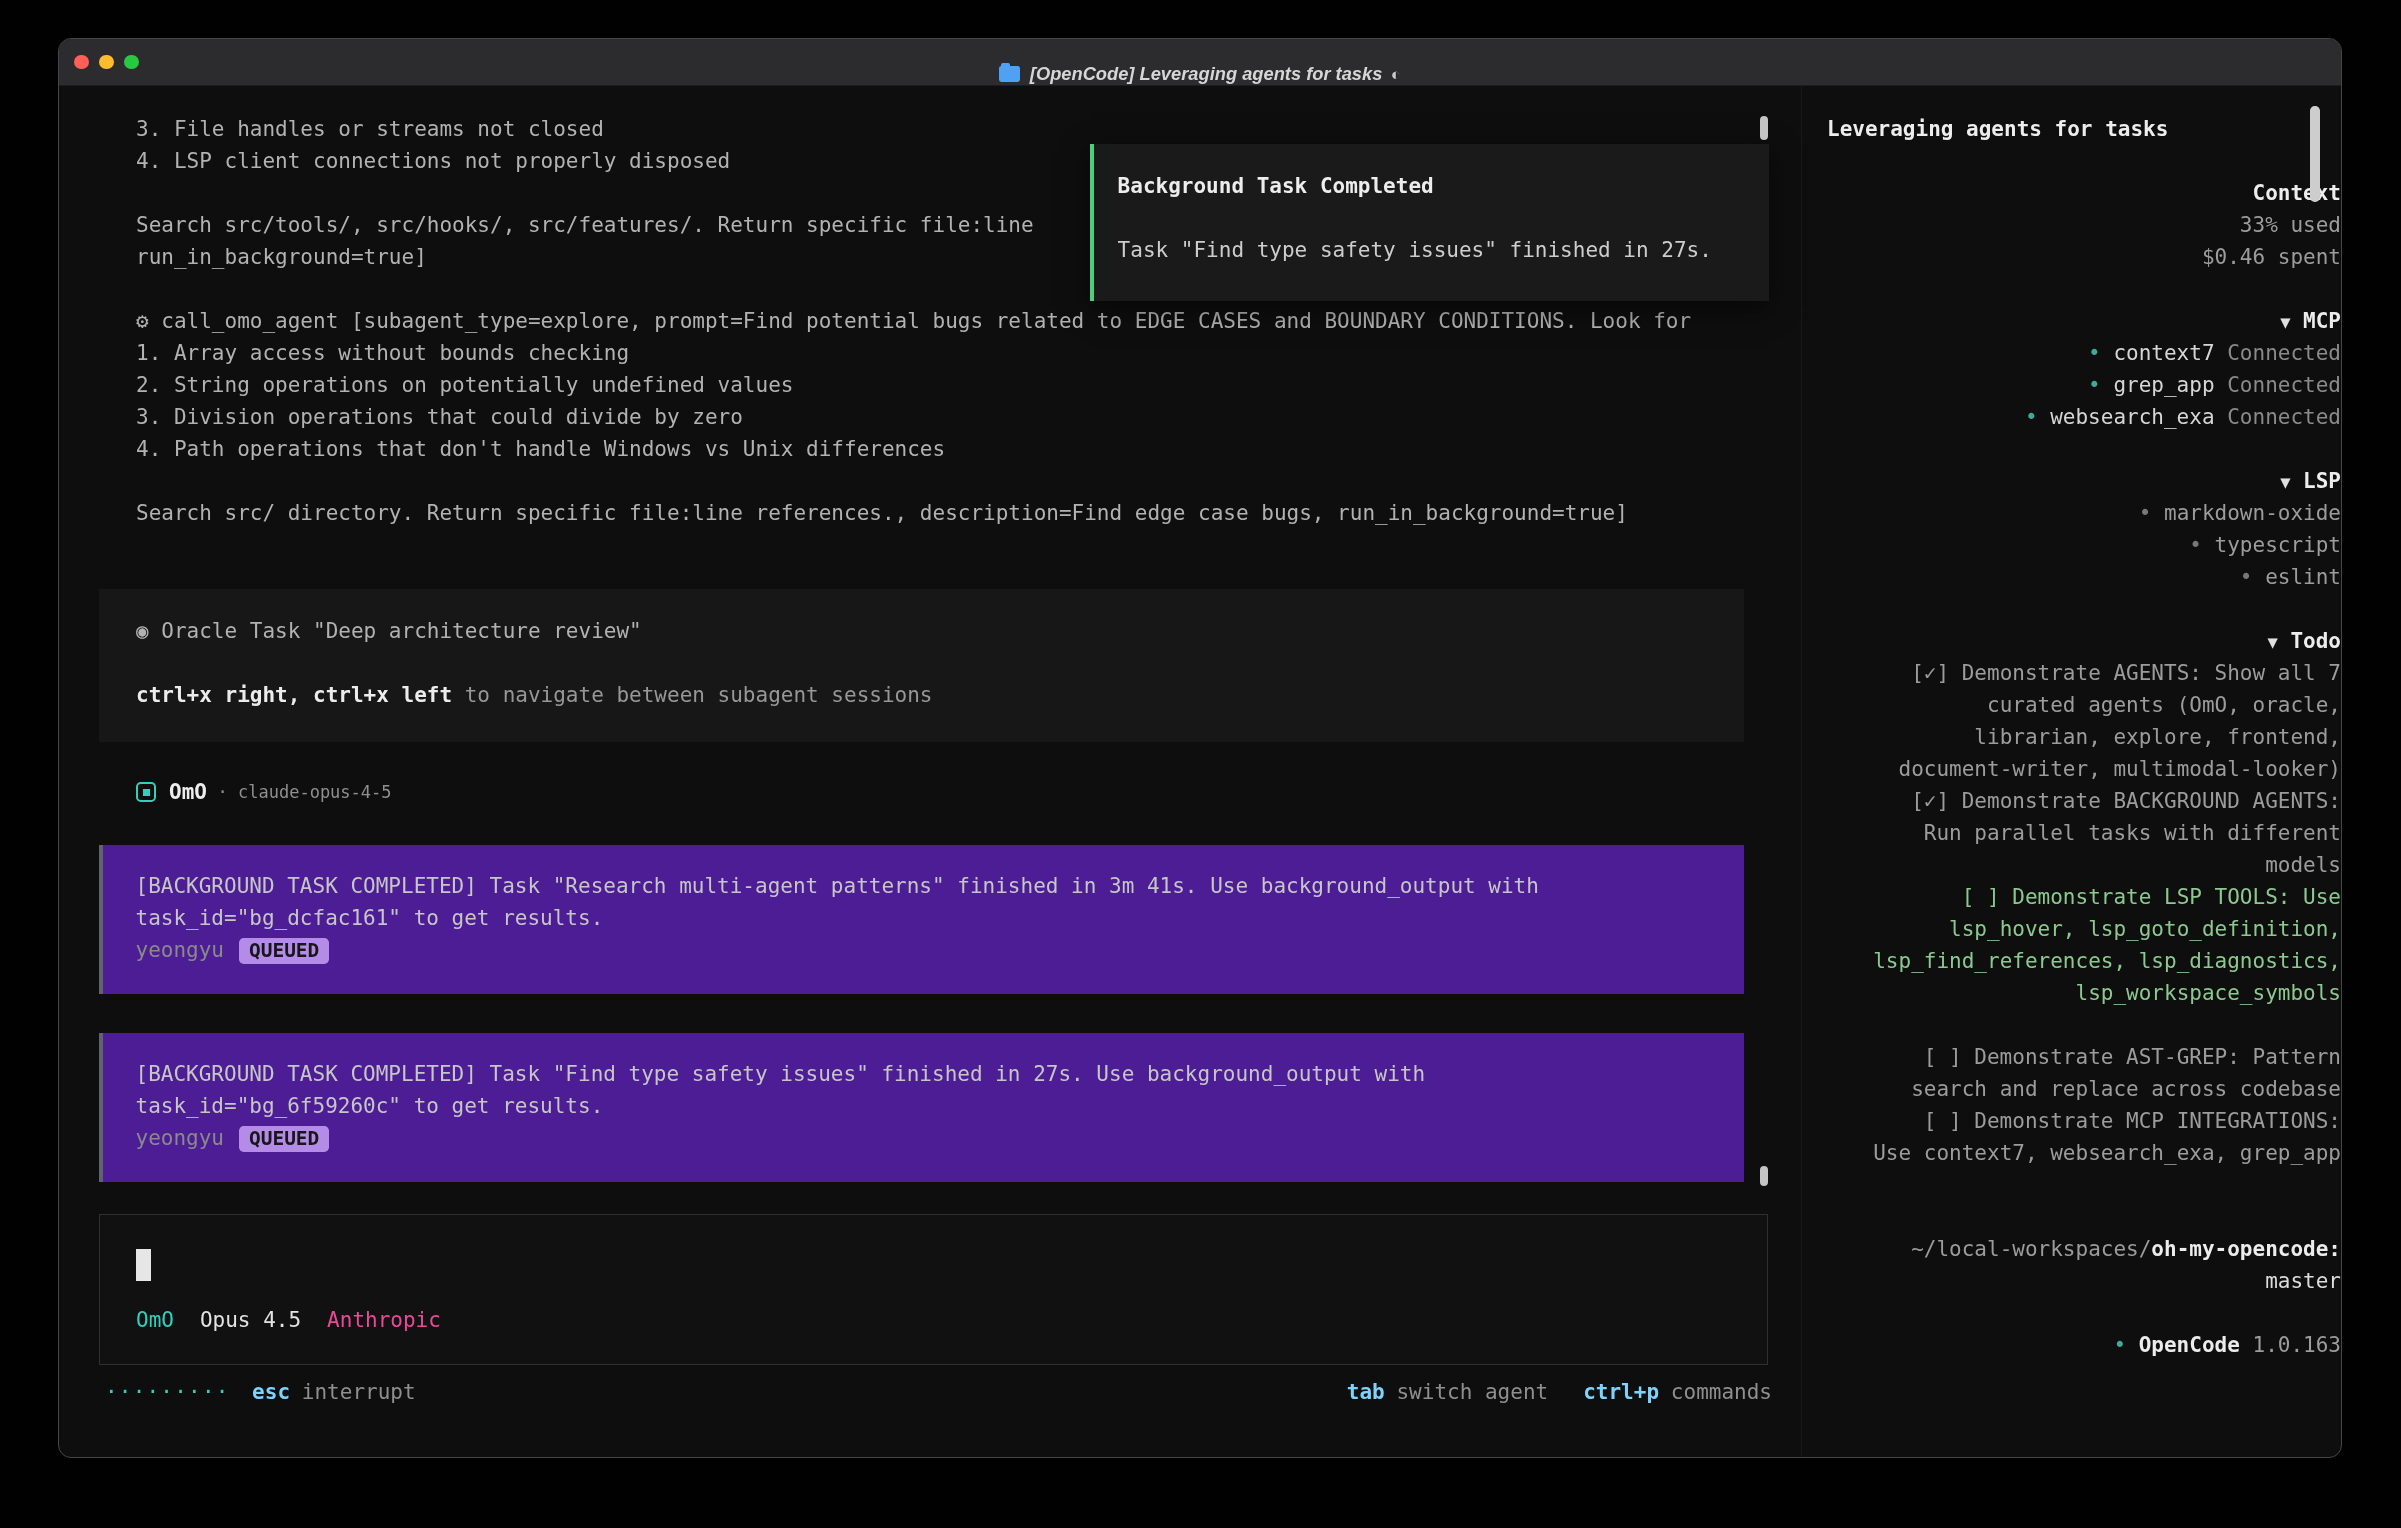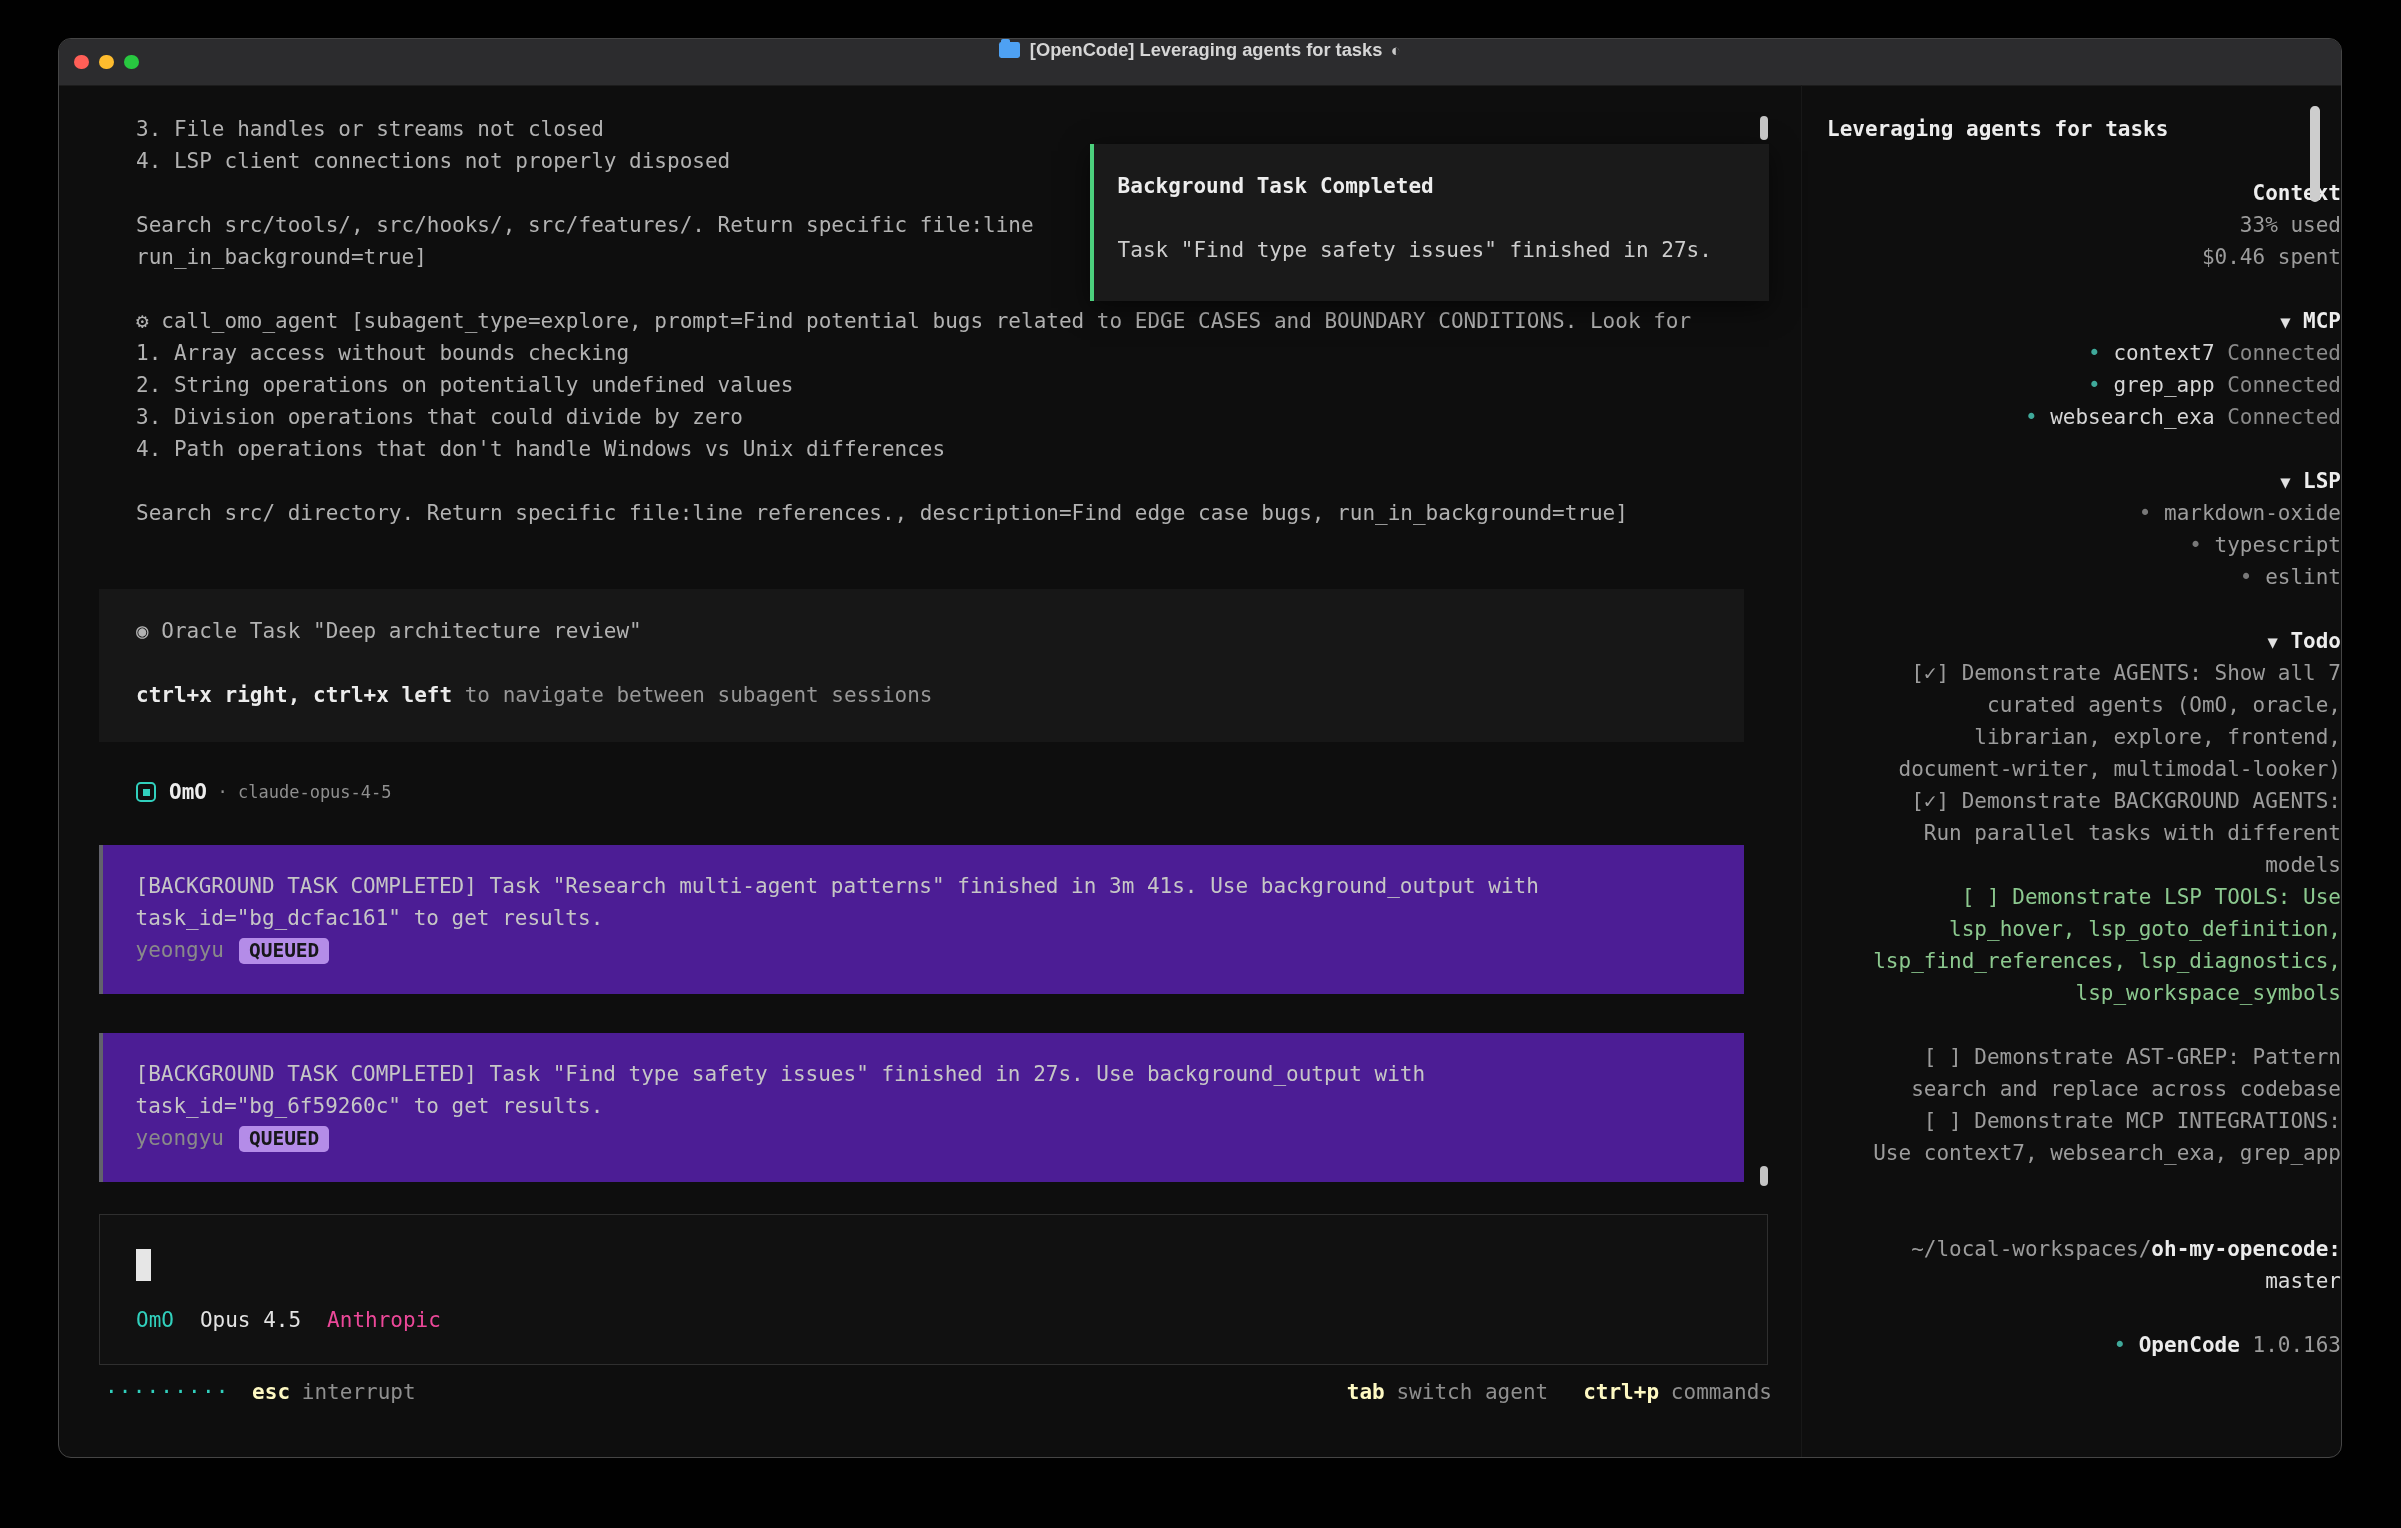--- a/index.html
+++ b/index.html
@@ -3,23 +3,23 @@
 <meta charset="utf-8">
 <style>
   html,body{margin:0;padding:0;background:#010101;}
   .screen{position:relative;width:2401px;height:1528px;background:#010101;overflow:hidden;
           font-family:"DejaVu Sans Mono",monospace;}
   .window{position:absolute;left:58px;top:38px;width:2284px;height:1420px;background:#0e0e0e;
           border:1.2px solid #454545;border-radius:13px;box-sizing:border-box;overflow:hidden;}
 
   
   .titlebar{position:absolute;left:0;top:0;right:0;height:46px;background:#2c2c2e;
-            display:flex;align-items:flex-start;justify-content:center;
+            display:flex;align-items:flex-end;justify-content:center;
             font-family:"Liberation Sans",sans-serif;font-size:18.3px;font-weight:700;color:#d6d6d6;
-            border-bottom:0.6px solid #1c1c1c;}
+            border-bottom:0.6px solid #1c1c1c;font-style:italic;}
   .lights{position:absolute;left:15.4px;top:0;height:46px;display:flex;align-items:center;gap:10px;}
   .light{width:14.8px;height:14.8px;border-radius:50%;}
   .tl-red{background:#ff5f57}.tl-yellow{background:#febc2e}.tl-green{background:#28c840}
   .titletext{display:flex;align-items:center;}
   .folder-icon{position:relative;display:inline-block;width:21px;height:15.4px;background:#4ea1f3;
                border-radius:2.4px;margin-right:9.5px;}
   .folder-icon::before{content:"";position:absolute;left:1.2px;top:-3.5px;width:9.5px;height:4.7px;
                background:#4ea1f3;border-radius:1.8px 1.8px 0 0;}
   .title-glyph{margin-left:8.3px;color:#c9c9c9;font-size:16.5px;font-weight:400;}
 
@@ -58,21 +58,21 @@
             background:#111;border:1.2px solid #2f2f2f;}
   .cursor{position:absolute;left:36px;top:34px;width:15.4px;height:32px;background:#e6e6e6;}
   .modelline{position:absolute;left:36px;top:93px;font-size:21px;white-space:pre;}
   .m-agent{color:#31d0bd;}
   .m-model{color:#e3e3e3;margin-left:26px;}
   .m-provider{color:#ec4899;margin-left:26px;}
 
   .statusbar{position:absolute;left:46px;top:1337px;width:1667px;height:32px;display:flex;
              justify-content:space-between;align-items:center;font-size:21px;white-space:pre;}
   .dots{color:#31d0bd;letter-spacing:1.2px;}
-  .key{color:#fef9c3;font-weight:700;}
+  .key{color:#7dd3fc;font-weight:700;}
   .dim{color:#8f8f8f;}
   .gap-l{margin-left:22.5px;} .gap-s{margin-left:11.8px;} .gap-xl{margin-left:35px;}
 
   .vthumb{position:absolute;left:1701px;width:8.3px;background:#c4c4c4;border-radius:4.1px;}
   .vt1{top:77px;height:23.6px;} .vt2{top:1127px;height:20px;}
 
   
   .sidebar{position:absolute;left:1742px;top:46px;right:0;bottom:0;box-sizing:border-box;
            padding:28px 0 0 25px;color:#9c9c9c;border-left:0.6px solid #181818;}
   .sb-title{color:#ededed;font-weight:700;}

